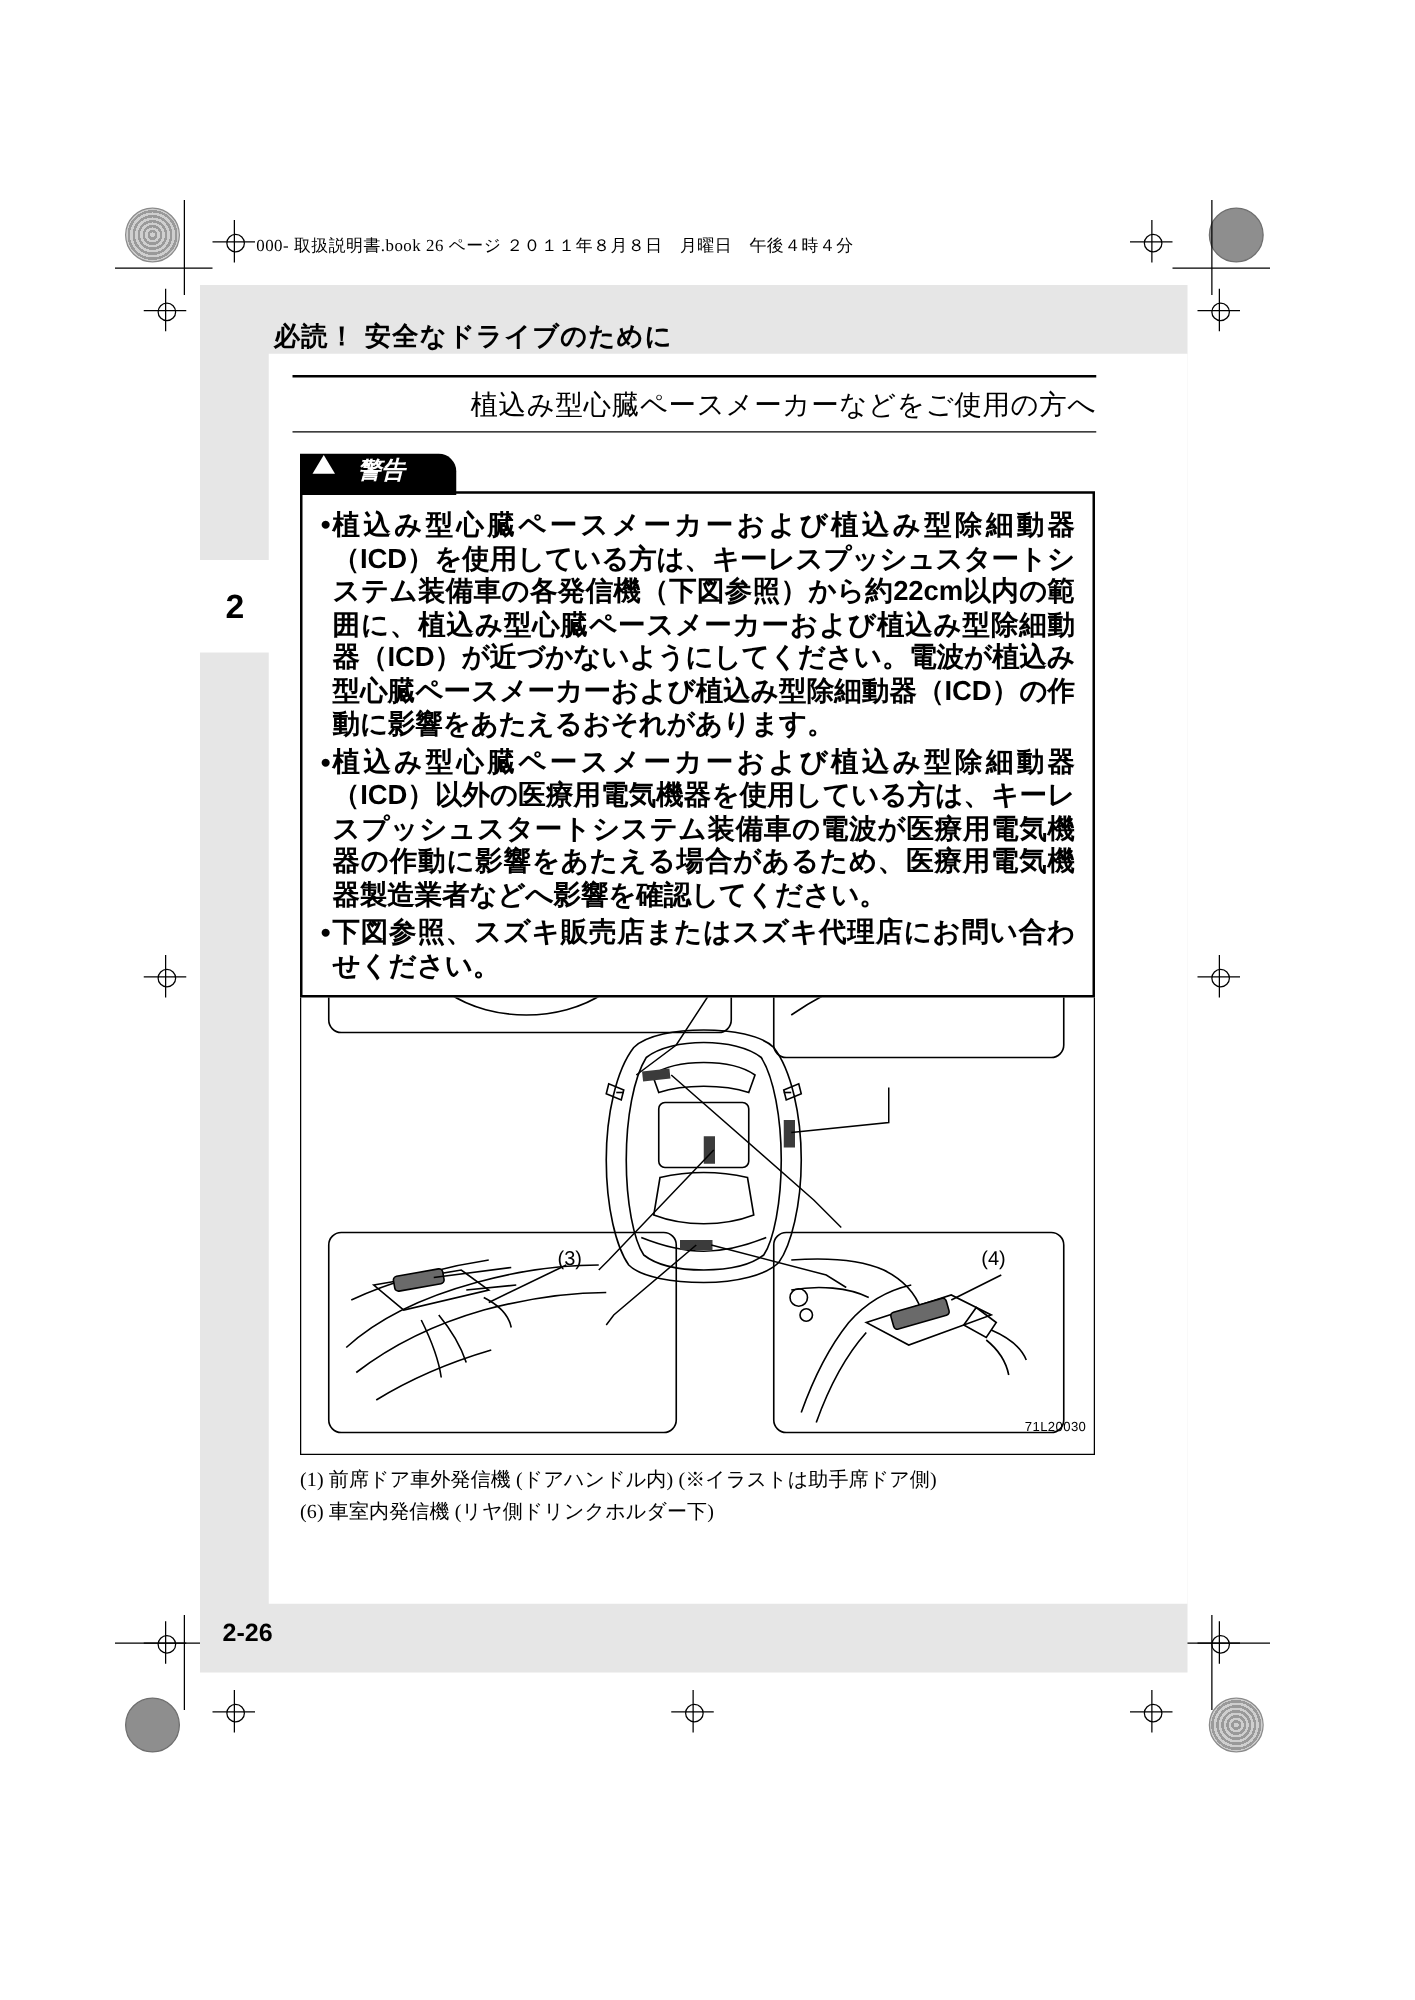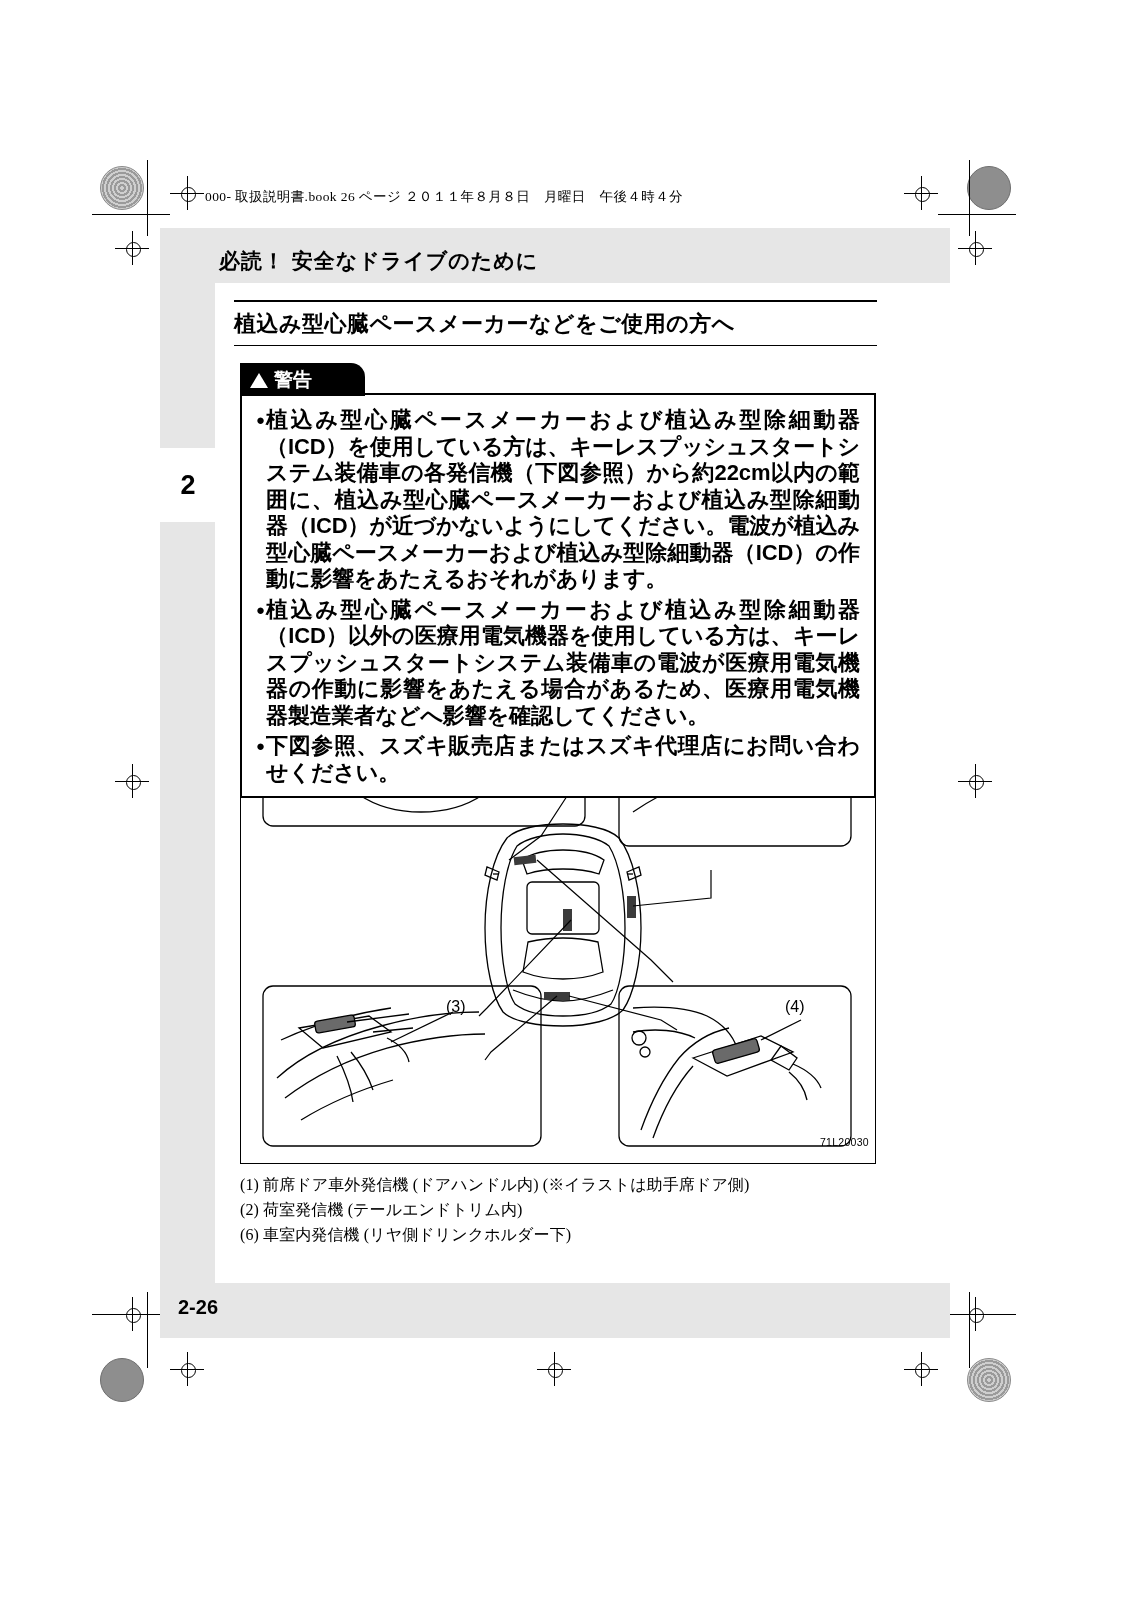--- a/index.html
+++ b/index.html
@@ -97,62 +97,63 @@
   }
 
   
   .section-title {
     position: absolute;
     left: 215px;
     top: 238px;
     width: 735px;
     height: 45px;
     display: flex;
-    align-items: center;
+    align-items: flex-end;
     font-size: 21px;
     font-weight: bold;
     letter-spacing: 1px;
   }
   .section-title span { padding-left: 4px; }
 
   
   .heading-wrap {
     position: absolute;
     left: 234px;
     top: 300px;
     width: 643px;
   }
   .heading-rule-top { border-top: 2px solid #000; }
   .heading-rule-bot { border-top: 1px solid #000; }
   .heading-text {
-    text-align: left;
+    text-align: right;
     font-size: 22px;
-    font-weight: bold;
+    font-weight: normal;
     padding: 7px 0 6px 0;
     letter-spacing: 0.5px;
   }
 
   
   .warn-flag {
     position: absolute;
     left: 240px;
     top: 363px;
     width: 125px;
     height: 33px;
     background: #000;
     color: #fff;
     border-top-right-radius: 14px;
     display: flex;
-    align-items: center;
-    gap: 6px;
+    align-items: flex-start;
+    gap: 18px;
     padding-left: 10px;
     box-sizing: border-box;
     font-size: 19px;
     font-weight: bold;
     z-index: 3;
+    font-style: italic;
   }
   .warn-flag .tri {
     width: 0; height: 0;
     border-left: 9px solid transparent;
     border-right: 9px solid transparent;
     border-bottom: 15px solid #fff;
     position: relative;
     top: 1px;
   }
   .warn-box {
@@ -434,17 +435,16 @@
       </g>
       <text x="544" y="352" font-family="Liberation Sans, sans-serif" font-size="16" fill="#000" stroke="none">(4)</text>
 
     </g>
   </svg>
   <div class="fig-code">71L20030</div>
 </div>
 
 <div class="captions">
   <div class="caption-line">(1) 前席ドア車外発信機 (ドアハンドル内) (※イラストは助手席ドア側)</div>
-  <div class="caption-line">(2) 荷室発信機 (テールエンドトリム内)</div>
   <div class="caption-line">(6) 車室内発信機 (リヤ側ドリンクホルダー下)</div>
 </div>
 
 <div class="folio">2-26</div>
 
 </body></html>

